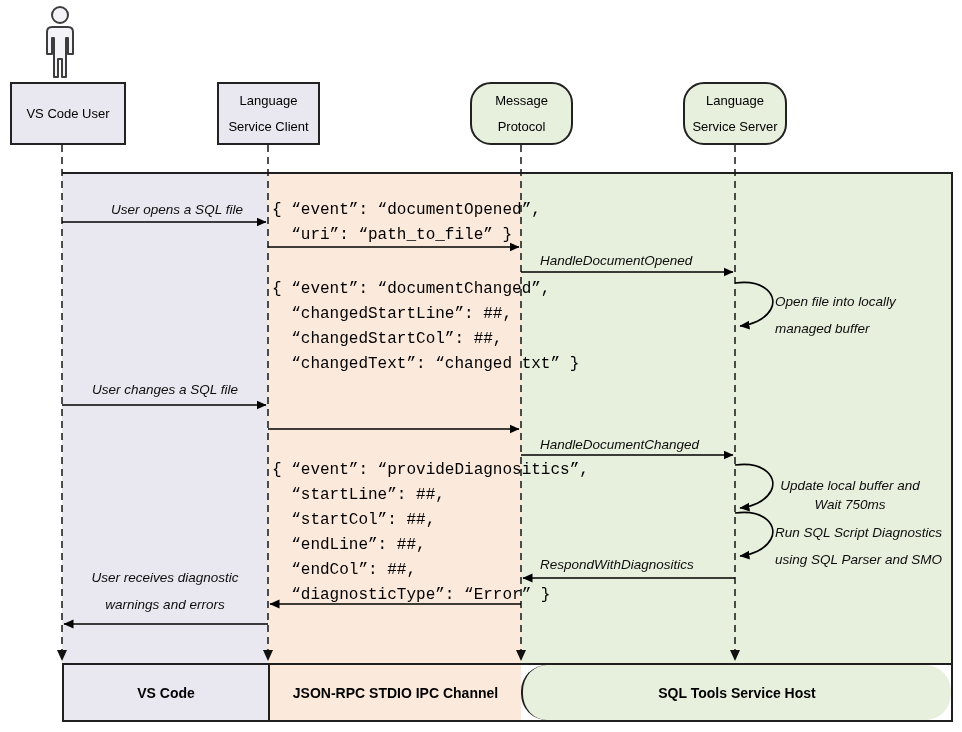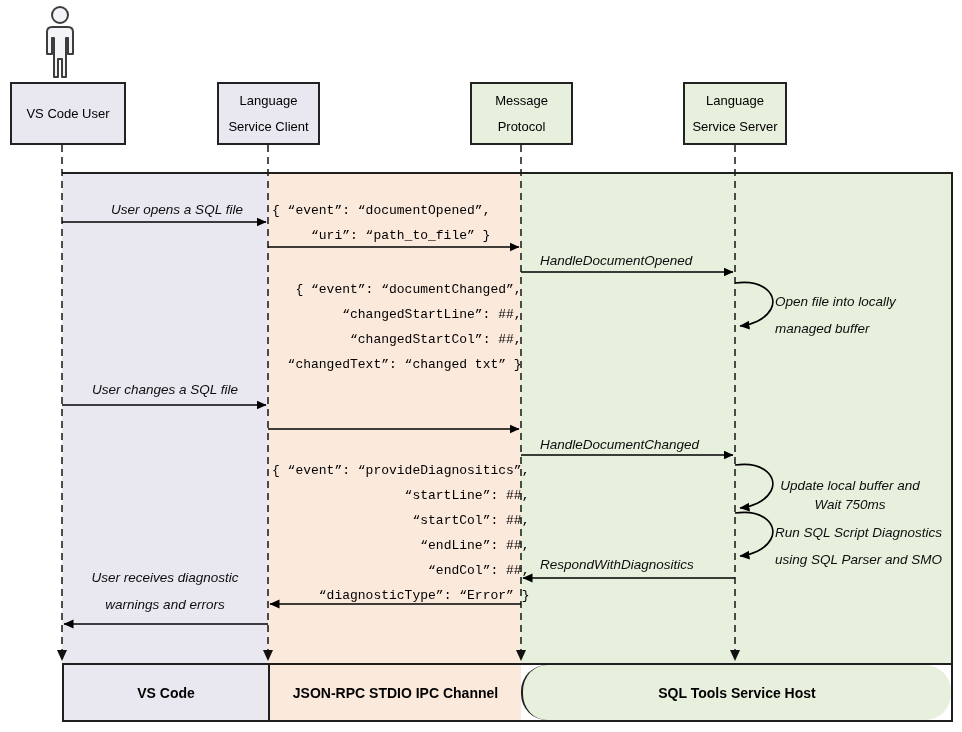--- a/index.html
+++ b/index.html
@@ -7,21 +7,21 @@
   body { position: relative; font-family: "Liberation Sans", sans-serif; color: #111; }
 
   
   .hbox {
     position: absolute; top: 82px; height: 63px;
     border: 2px solid #222; display: flex; flex-direction: column;
     justify-content: center; align-items: center; text-align: center;
     font-size: 13px; line-height: 26px; color: #000;
   }
   .hbox.lavender { background: var(--lavender); }
-  .hbox.green    { background: var(--green); }
+  .hbox.green    { background: var(--green); border-radius: 21px; }
   #box-user     { left: 10px;  width: 116px; }
   #box-client   { left: 217px; width: 103px; }
   #box-protocol { left: 470px; width: 103px; }
   #box-server   { left: 683px; width: 104px; }
 
   
   #actor-svg { position: absolute; left: 36px; top: 5px; }
 
   
   #lanes {
@@ -69,21 +69,21 @@
   #note-open2   { left: 775px; top: 321px; }
   #note-update  { left: 770px; top: 478px; width: 160px; text-align: center; }
   #note-update2 { left: 770px; top: 497px; width: 160px; text-align: center; }
   #note-run1    { left: 775px; top: 525px; }
   #note-run2    { left: 775px; top: 552px; }
 
   
   .jsonblock { position: absolute; left: 272px; }
   .jsonblock .jline {
     font-family: "Liberation Mono", "DejaVu Sans Mono", monospace;
-    font-size: 13px; line-height: 25px; white-space: pre; color: #000; text-align: right;
+    font-size: 16px; line-height: 25px; white-space: pre; color: #000;
   }
   #json-opened  { top: 198px; }
   #json-changed { top: 277px; }
   #json-diag    { top: 458px; }
 </style>
 </head>
 <body>
 
 <div id="lanes">
   <div class="lane" id="lane-vscode"></div>

